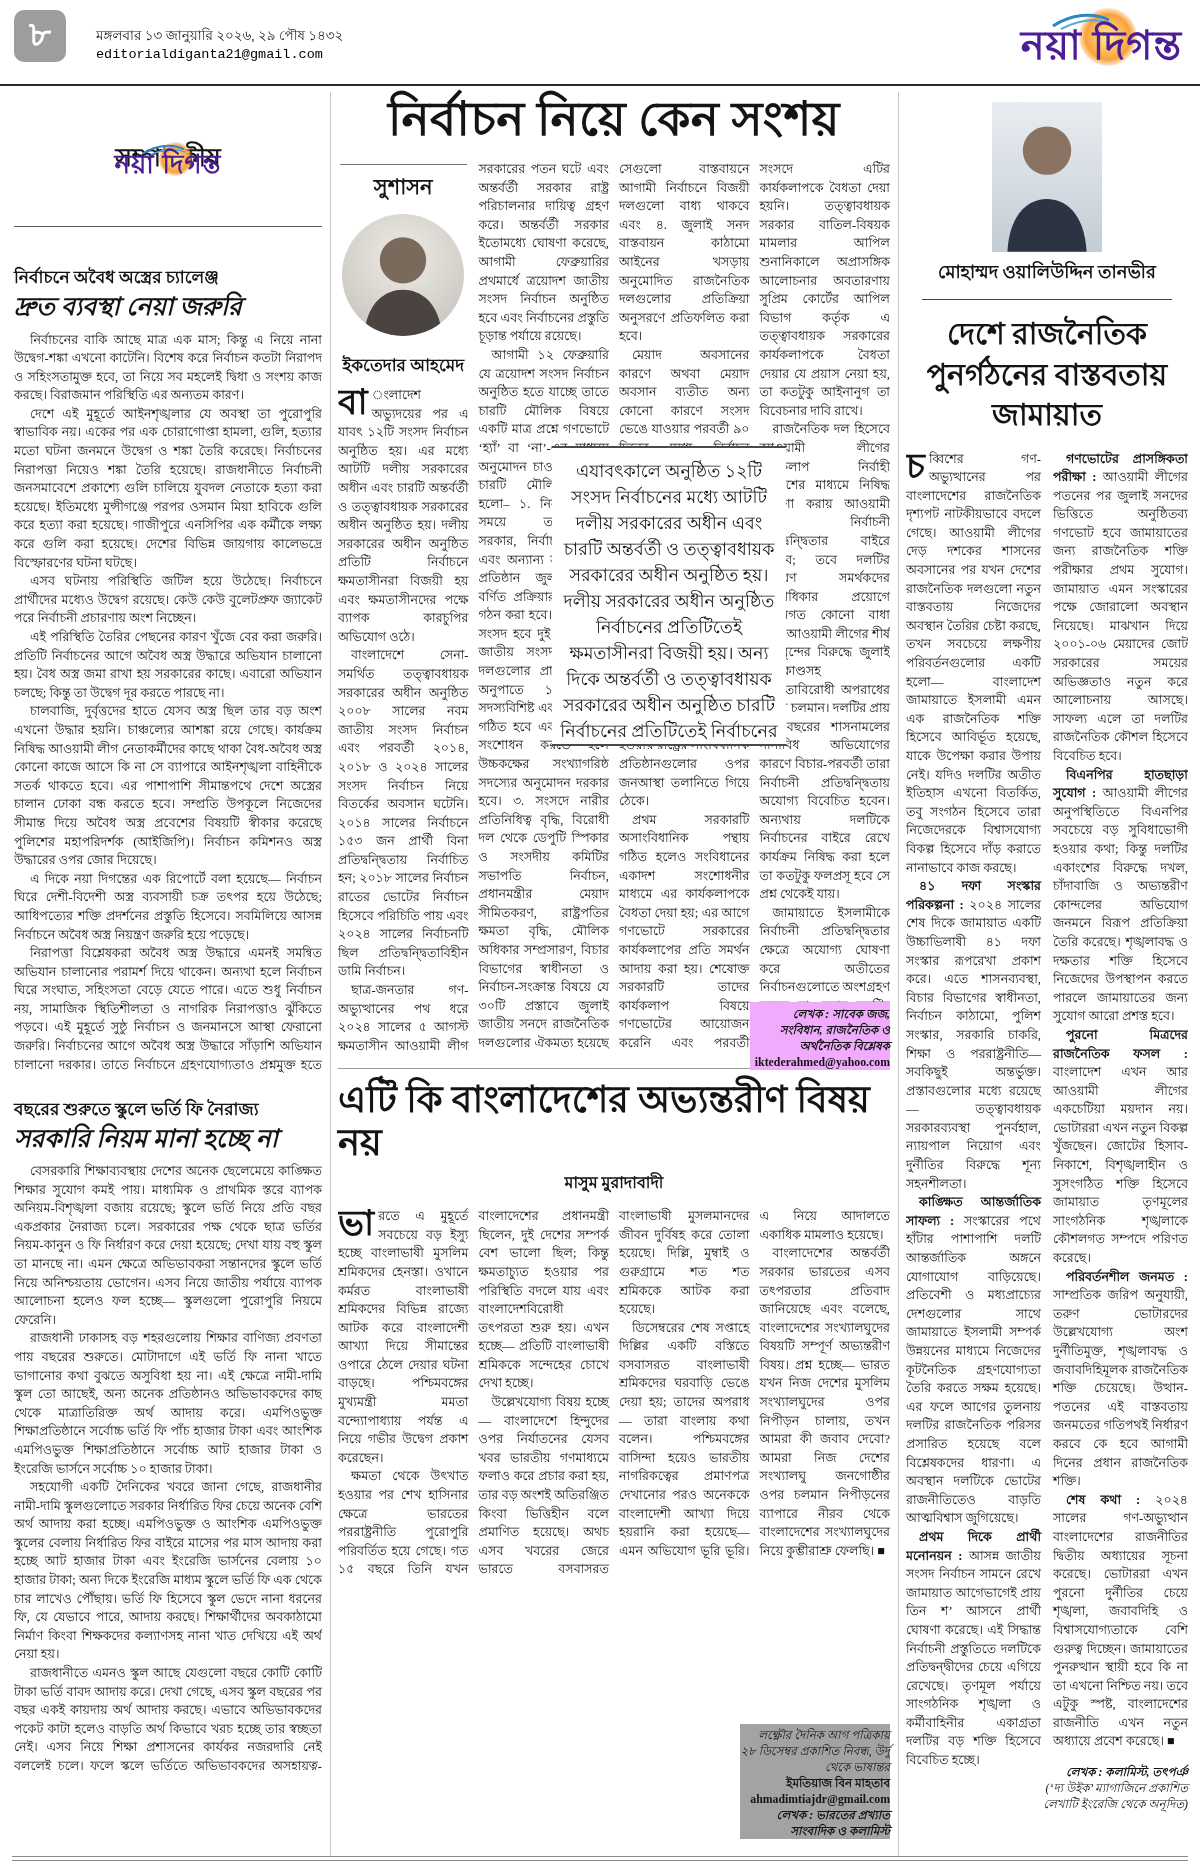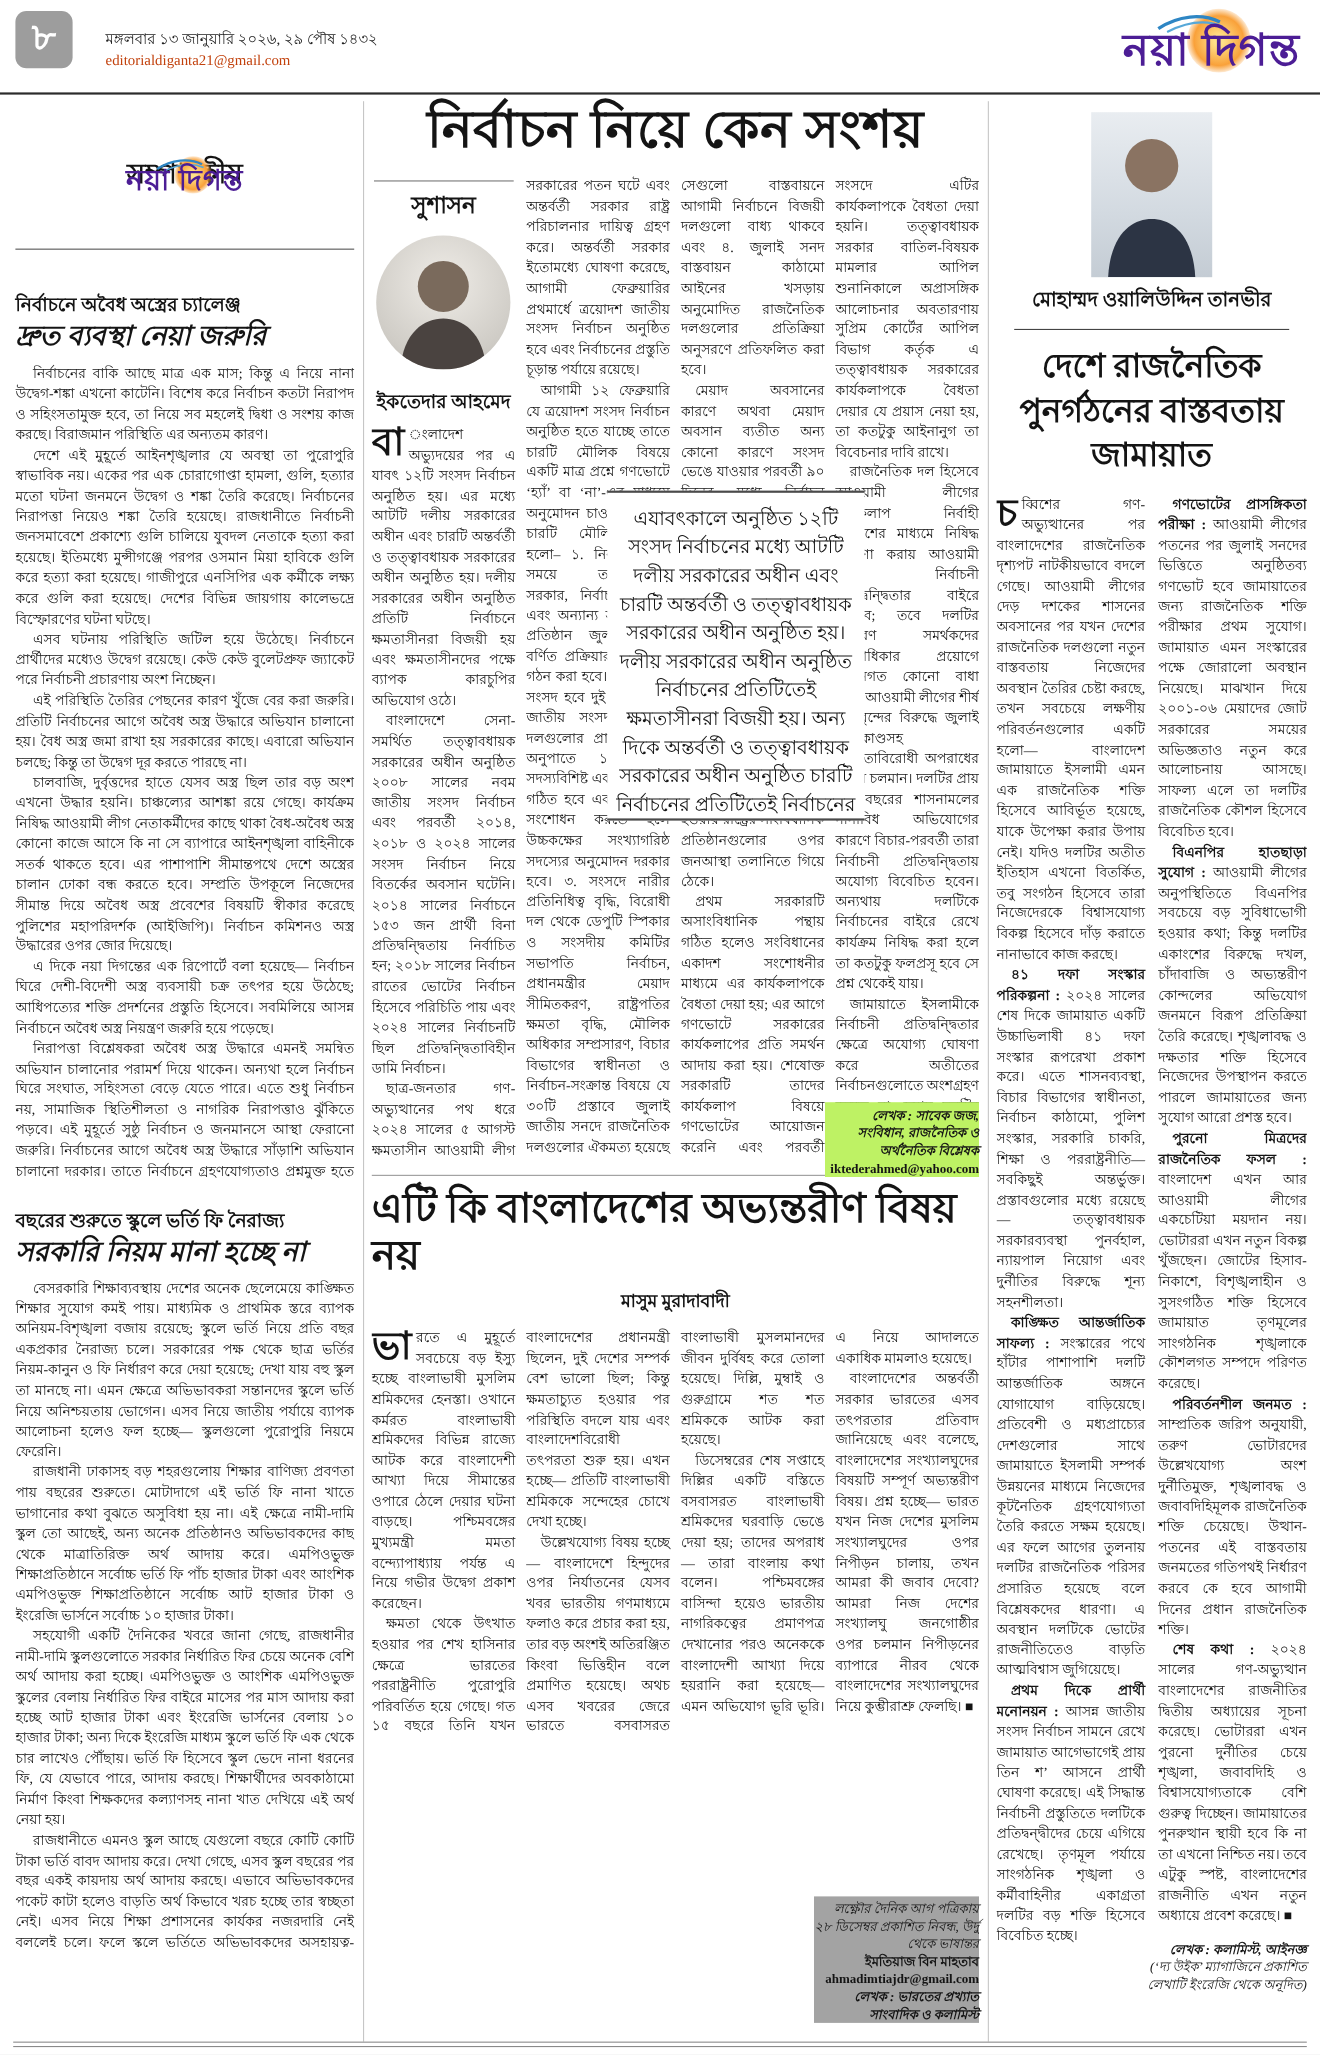--- a/index.html
+++ b/index.html
@@ -5,21 +5,21 @@
   * { margin:0; padding:0; box-sizing:border-box; }
   html,body { background:#e9e9e9; }
   body { font-family:"Liberation Serif","DejaVu Serif",serif; color:#141414; }
   .page { position:relative; width:1200px; height:1868px; background:#ffffff; margin:0 auto; overflow:hidden; }
 
   
   .header { position:absolute; left:0; top:0; width:1200px; height:86px; border-bottom:2px solid #2b2b2b; }
   .pagenum-box { position:absolute; left:14px; top:10px; width:52px; height:52px; background:#9d9d9d; border-radius:10px;
                  color:#ffffff; font-size:34px; font-weight:bold; text-align:center; line-height:50px; }
   .dateline { position:absolute; left:96px; top:26px; font-size:13.5px; line-height:19px; color:#222; }
-  .dateline .email { font-family:Liberation Serif, serif; color:#c2410c; }
+  .dateline .email { font-family:Liberation Mono, monospace; color:#000000; }
 
   .masthead { position:absolute; white-space:nowrap; }
   .masthead .sun { position:absolute; border-radius:50%;
         background:radial-gradient(circle, #ffe289 10%, #f9a13a 55%, rgba(249,161,58,0) 75%); }
   .masthead .bird { position:absolute; }
   .masthead .mh-text { position:relative; font-weight:bold; color:#4c1d95; font-family:"Liberation Serif",serif; letter-spacing:1px; }
   .mh-big { right:18px; top:14px; }
   .mh-big .sun { width:58px; height:58px; left:58px; top:-6px; }
   .mh-big .mh-text { font-size:40px; }
   .mh-big .bird { left:30px; top:-4px; }
@@ -57,21 +57,21 @@
   .author-block { break-inside:avoid; text-align:center; padding-bottom:6px; }
   .cat-rule { border-top:1.5px solid #777; margin:4px 2px 0 2px; }
   .category { font-size:21px; font-weight:bold; margin-top:6px; }
   .photo-circle { width:122px; height:122px; border-radius:50%; margin:8px auto 4px auto; overflow:hidden;
                   background:radial-gradient(circle at 50% 35%, #efece7 0%, #cfccc6 70%, #bab7b1 100%); }
   .author-name { font-size:17px; font-weight:bold; margin-top:16px; }
 
   .pull-quote { position:absolute; left:214px; top:286px; width:234px; height:300px; background:#ffffff;
                 border-top:2px solid #4a4a4a; border-bottom:2px solid #4a4a4a; padding:10px 4px;
                 font-size:17.5px; line-height:26px; text-align:center; overflow:hidden; }
-  .main-credit { position:absolute; right:0; top:842px; width:140px; background:#bef264; padding-top:4px;
+  .main-credit { position:absolute; right:0; top:842px; width:140px; background:#f0abfc; padding-top:4px;
                  font-size:11.8px; line-height:16px; text-align:right; }
   .credit-role { font-style:italic; font-weight:bold; }
   .credit-email { font-weight:bold; font-family:"Liberation Serif",serif; }
 
   
   .bottom-article { margin-top:10px; border-top:1px solid #9a9a9a; padding-top:10px; }
   .bottom-headline { font-size:37px; font-weight:bold; text-align:left; line-height:1.15; }
   .bottom-byline { font-size:16px; font-weight:bold; text-align:center; margin-top:6px; }
   .bottom-body { position:relative; margin-top:10px; height:632px; }
   .bottom-credit { position:absolute; right:0; bottom:0; width:150px; background:#a3a3a3; padding-top:3px;
@@ -230,19 +230,19 @@
           <p class="para"><span class="runhead">৪১ দফা সংস্কার পরিকল্পনা : </span>২০২৪ সালের শেষ দিকে জামায়াত একটি উচ্চাভিলাষী ৪১ দফা সংস্কার রূপরেখা প্রকাশ করে। এতে শাসনব্যবস্থা, বিচার বিভাগের স্বাধীনতা, নির্বাচন কাঠামো, পুলিশ সংস্কার, সরকারি চাকরি, শিক্ষা ও পররাষ্ট্রনীতি— সবকিছুই অন্তর্ভুক্ত। প্রস্তাবগুলোর মধ্যে রয়েছে— তত্ত্বাবধায়ক সরকারব্যবস্থা পুনর্বহাল, ন্যায়পাল নিয়োগ এবং দুর্নীতির বিরুদ্ধে শূন্য সহনশীলতা।</p>
           <p class="para"><span class="runhead">কাঙ্ক্ষিত আন্তর্জাতিক সাফল্য : </span>সংস্কারের পথে হাঁটার পাশাপাশি দলটি আন্তর্জাতিক অঙ্গনে যোগাযোগ বাড়িয়েছে। প্রতিবেশী ও মধ্যপ্রাচ্যের দেশগুলোর সাথে জামায়াতে ইসলামী সম্পর্ক উন্নয়নের মাধ্যমে নিজেদের কূটনৈতিক গ্রহণযোগ্যতা তৈরি করতে সক্ষম হয়েছে। এর ফলে আগের তুলনায় দলটির রাজনৈতিক পরিসর প্রসারিত হয়েছে বলে বিশ্লেষকদের ধারণা। এ অবস্থান দলটিকে ভোটের রাজনীতিতেও বাড়তি আত্মবিশ্বাস জুগিয়েছে।</p>
           <p class="para"><span class="runhead">প্রথম দিকে প্রার্থী মনোনয়ন : </span>আসন্ন জাতীয় সংসদ নির্বাচন সামনে রেখে জামায়াত আগেভাগেই প্রায় তিন শ’ আসনে প্রার্থী ঘোষণা করেছে। এই সিদ্ধান্ত নির্বাচনী প্রস্তুতিতে দলটিকে প্রতিদ্বন্দ্বীদের চেয়ে এগিয়ে রেখেছে। তৃণমূল পর্যায়ে সাংগঠনিক শৃঙ্খলা ও কর্মীবাহিনীর একাগ্রতা দলটির বড় শক্তি হিসেবে বিবেচিত হচ্ছে।</p>
           <p class="para"><span class="runhead">গণভোটের প্রাসঙ্গিকতা পরীক্ষা : </span>আওয়ামী লীগের পতনের পর জুলাই সনদের ভিত্তিতে অনুষ্ঠিতব্য গণভোট হবে জামায়াতের জন্য রাজনৈতিক শক্তি পরীক্ষার প্রথম সুযোগ। জামায়াত এমন সংস্কারের পক্ষে জোরালো অবস্থান নিয়েছে। মাঝখান দিয়ে ২০০১-০৬ মেয়াদের জোট সরকারের সময়ের অভিজ্ঞতাও নতুন করে আলোচনায় আসছে। সাফল্য এলে তা দলটির রাজনৈতিক কৌশল হিসেবে বিবেচিত হবে।</p>
           <p class="para"><span class="runhead">বিএনপির হাতছাড়া সুযোগ : </span>আওয়ামী লীগের অনুপস্থিতিতে বিএনপির সবচেয়ে বড় সুবিধাভোগী হওয়ার কথা; কিন্তু দলটির একাংশের বিরুদ্ধে দখল, চাঁদাবাজি ও অভ্যন্তরীণ কোন্দলের অভিযোগ জনমনে বিরূপ প্রতিক্রিয়া তৈরি করেছে। শৃঙ্খলাবদ্ধ ও দক্ষতার শক্তি হিসেবে নিজেদের উপস্থাপন করতে পারলে জামায়াতের জন্য সুযোগ আরো প্রশস্ত হবে।</p>
           <p class="para"><span class="runhead">পুরনো মিত্রদের রাজনৈতিক ফসল : </span>বাংলাদেশ এখন আর আওয়ামী লীগের একচেটিয়া ময়দান নয়। ভোটাররা এখন নতুন বিকল্প খুঁজছেন। জোটের হিসাব-নিকাশে, বিশৃঙ্খলাহীন ও সুসংগঠিত শক্তি হিসেবে জামায়াত তৃণমূলের সাংগঠনিক শৃঙ্খলাকে কৌশলগত সম্পদে পরিণত করেছে।</p>
           <p class="para"><span class="runhead">পরিবর্তনশীল জনমত : </span>সাম্প্রতিক জরিপ অনুযায়ী, তরুণ ভোটারদের উল্লেখযোগ্য অংশ দুর্নীতিমুক্ত, শৃঙ্খলাবদ্ধ ও জবাবদিহিমূলক রাজনৈতিক শক্তি চেয়েছে। উত্থান-পতনের এই বাস্তবতায় জনমতের গতিপথই নির্ধারণ করবে কে হবে আগামী দিনের প্রধান রাজনৈতিক শক্তি।</p>
           <p class="para"><span class="runhead">শেষ কথা : </span>২০২৪ সালের গণ-অভ্যুত্থান বাংলাদেশের রাজনীতির দ্বিতীয় অধ্যায়ের সূচনা করেছে। ভোটাররা এখন পুরনো দুর্নীতির চেয়ে শৃঙ্খলা, জবাবদিহি ও বিশ্বাসযোগ্যতাকে বেশি গুরুত্ব দিচ্ছেন। জামায়াতের পুনরুত্থান স্থায়ী হবে কি না তা এখনো নিশ্চিত নয়। তবে এটুকু স্পষ্ট, বাংলাদেশের রাজনীতি এখন নতুন অধ্যায়ে প্রবেশ করেছে। ■</p>
         </div>
       <div class="right-credit">
-        <div class="credit-role">লেখক : কলামিস্ট, আইনজ্ঞ</div>
+        <div class="credit-role">লেখক : কলামিস্ট, তৎপর্ঞ</div>
         <div>(‘দ্য উইক’ ম্যাগাজিনে প্রকাশিত লেখাটি ইংরেজি থেকে অনূদিত)</div>
       </div>
     </div>
   </div>
 
 </div>
 
 </body></html>

